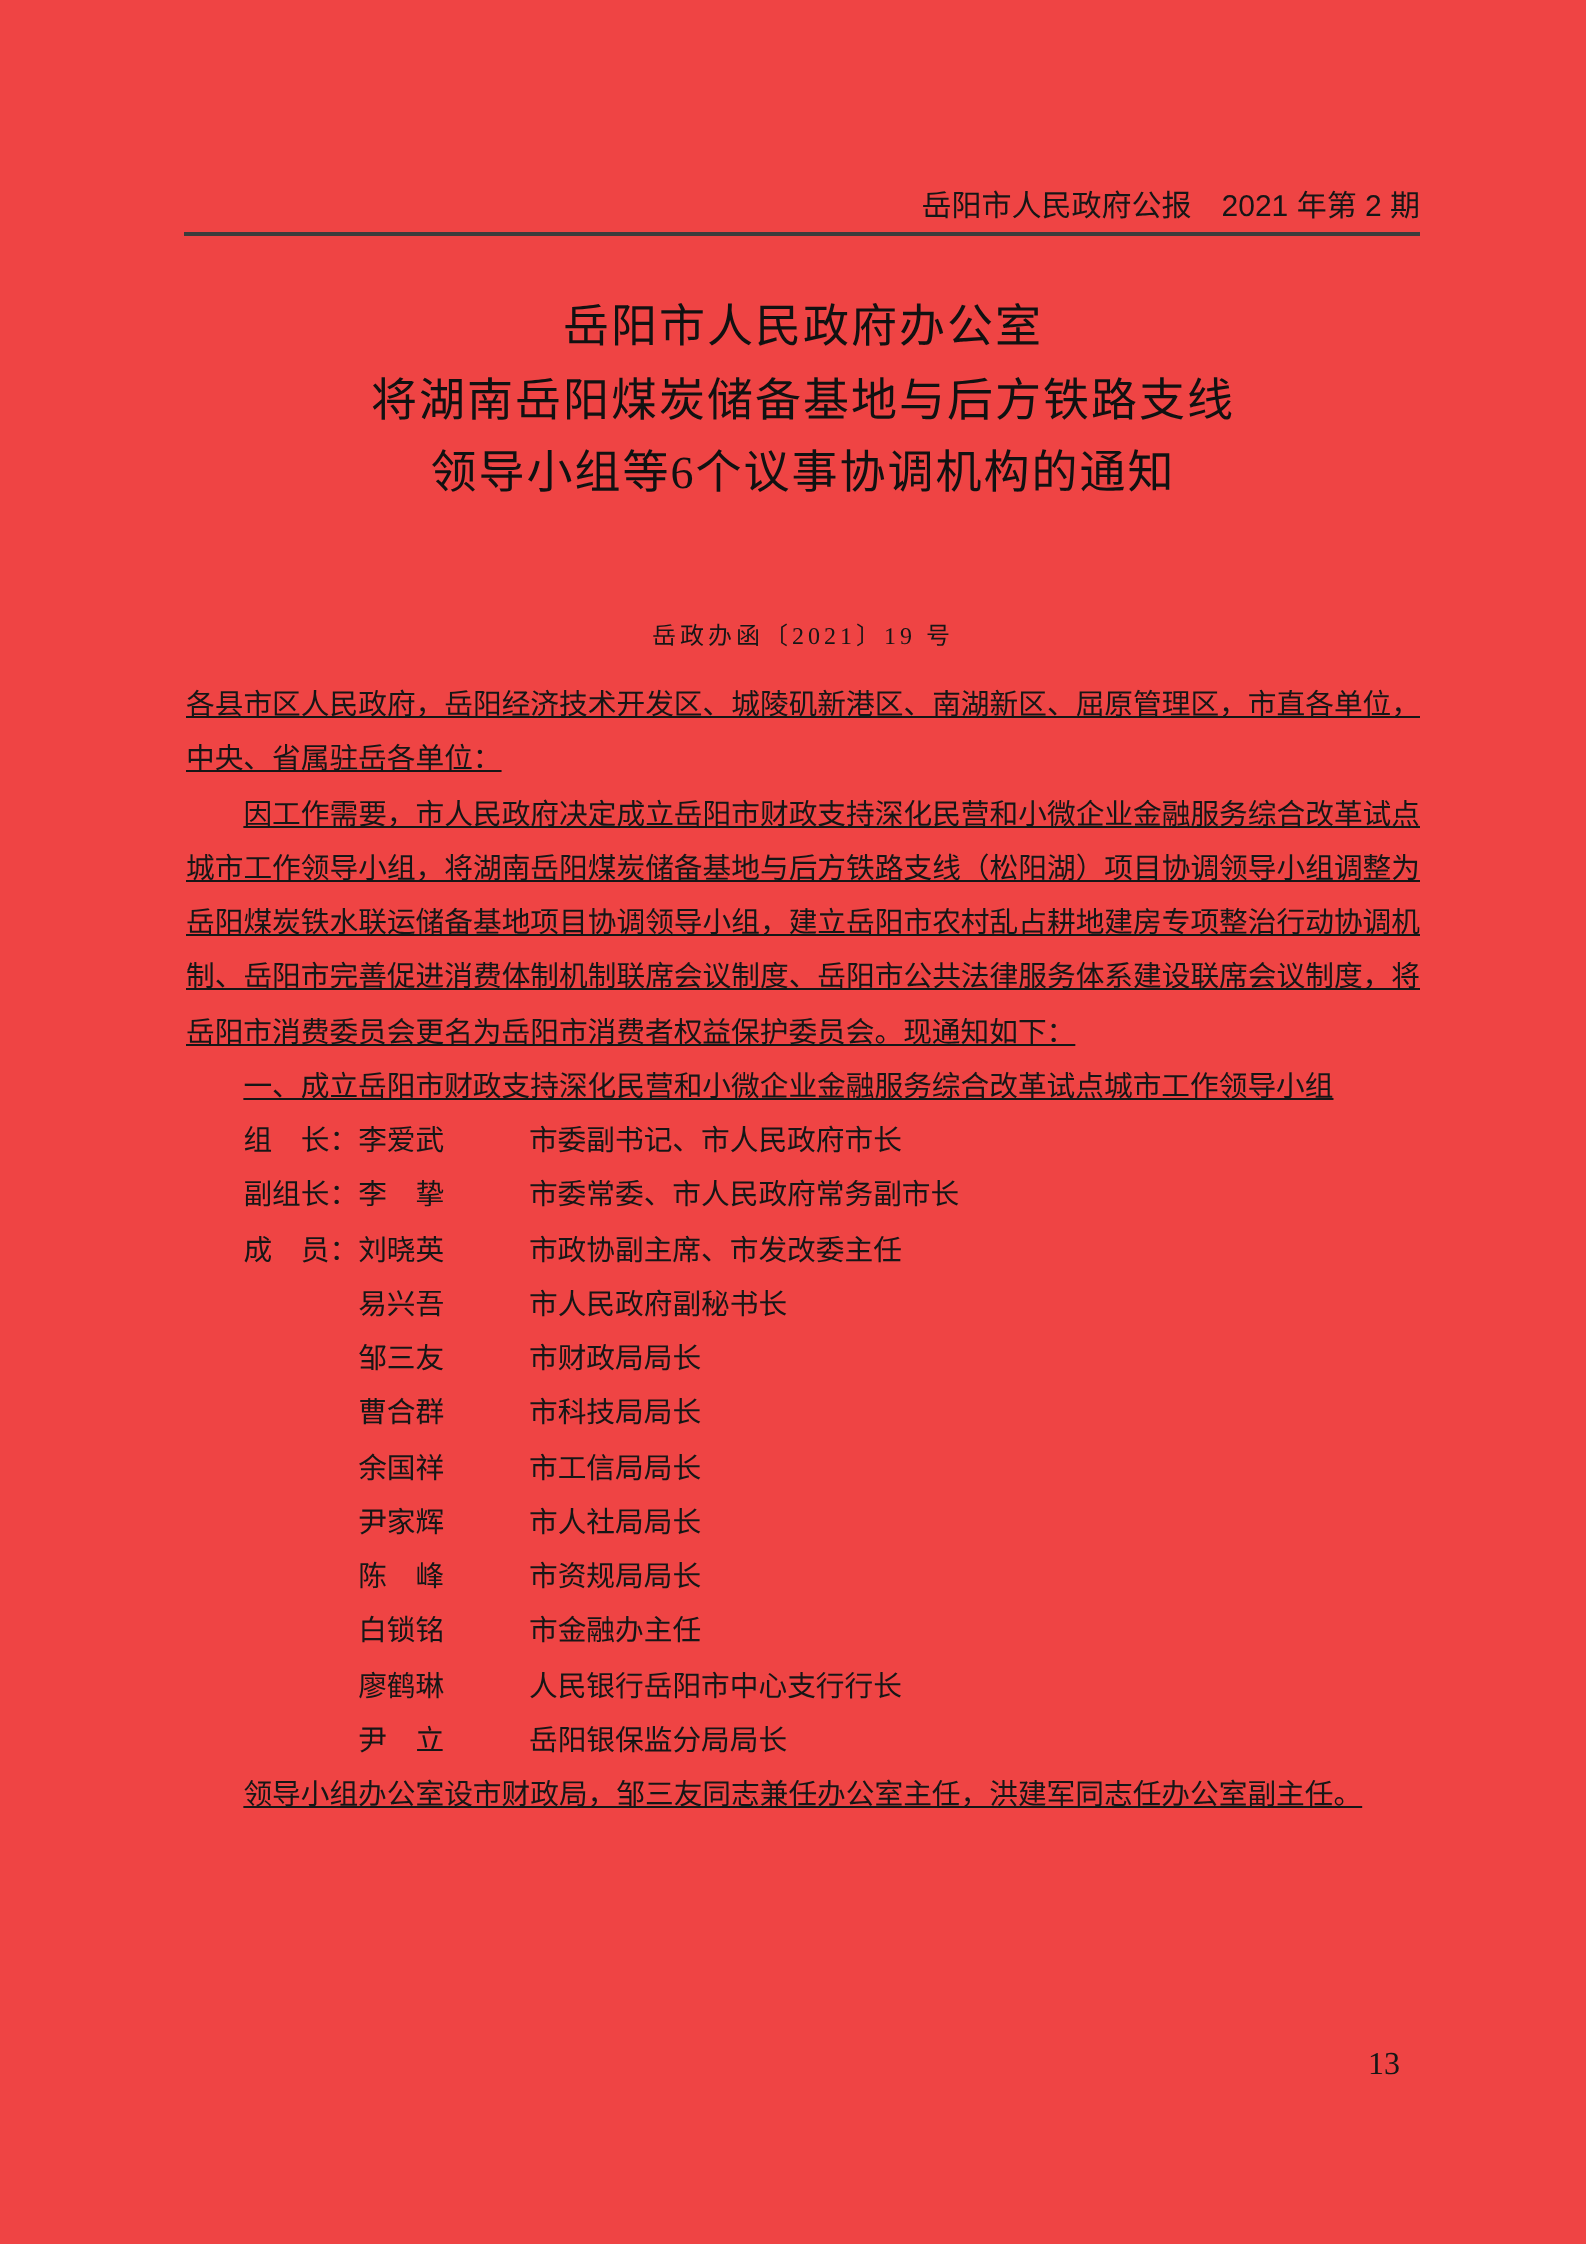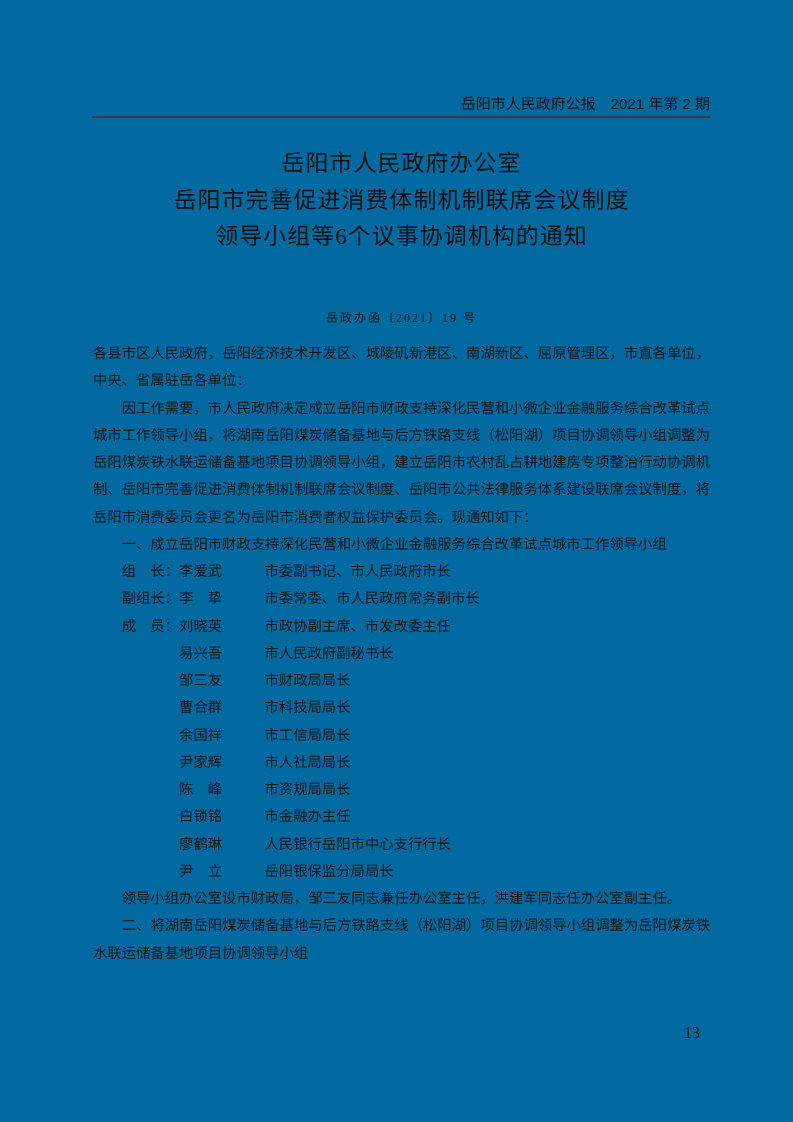--- a/index.html
+++ b/index.html
@@ -1,20 +1,20 @@
 <!DOCTYPE html>
 <html lang="zh-CN"><head>
 <meta charset="utf-8">
 <style>
   html, body { margin: 0; padding: 0; background: #ffffff; }
   .page {
     position: relative;
     width: 793px;
     height: 1122px;
-    background: #0369a1;
+    background: #ef4444;
     font-family: "Liberation Serif", "DejaVu Serif", serif;
     color: #1a1a1a;
     overflow: hidden;
   }
   .gazette-header-text {
     position: absolute;
     top: 94px; left: 93px; width: 617px;
     text-align: right;
     font-family: "Liberation Sans", "DejaVu Sans", sans-serif;
     font-size: 15px;
@@ -45,21 +45,21 @@
     color: #161616;
   }
   .doc-body {
     position: absolute;
     top: 340px; left: 93px; width: 617px;
     font-size: 14.35px;
     line-height: 27.25px;
     text-align: justify;
     color: #161616;
   }
-  .doc-body p { margin: 0; padding: 0; }
+  .doc-body p { margin: 0; padding: 0; text-decoration: underline; }
   .indent { text-indent: 2em; }
   .role-row { display: flex; padding-left: 2em; }
   .role-label { flex: none; width: 4em; white-space: pre; }
   .person-name { flex: none; width: 3em; margin-right: 1em; white-space: pre; }
   .person-title { flex: 1; text-align: left; margin-left: 28px; }
   .member-row { display: flex; padding-left: 6em; }
   .page-number {
     position: absolute;
     top: 1024px; left: 93px; width: 607px;
     text-align: right;
@@ -71,21 +71,21 @@
 <body>
 
 <div class="page">
 
   <div class="gazette-header-text">岳阳市人民政府公报　2021 年第 2 期</div>
 
   <div class="header-rule"></div>
 
   <div class="doc-title">
     <div>岳阳市人民政府办公室</div>
-    <div>岳阳市完善促进消费体制机制联席会议制度</div>
+    <div>将湖南岳阳煤炭储备基地与后方铁路支线</div>
     <div>领导小组等6个议事协调机构的通知</div>
   </div>
 
   <div class="doc-number">岳政办函〔2021〕19 号</div>
 
   <div class="doc-body">
 
     <p>各县市区人民政府，岳阳经济技术开发区、城陵矶新港区、南湖新区、屈原管理区，市直各单位，中央、省属驻岳各单位：</p>
 
     <p class="indent">因工作需要，市人民政府决定成立岳阳市财政支持深化民营和小微企业金融服务综合改革试点城市工作领导小组，将湖南岳阳煤炭储备基地与后方铁路支线（松阳湖）项目协调领导小组调整为岳阳煤炭铁水联运储备基地项目协调领导小组，建立岳阳市农村乱占耕地建房专项整治行动协调机制、岳阳市完善促进消费体制机制联席会议制度、岳阳市公共法律服务体系建设联席会议制度，将岳阳市消费委员会更名为岳阳市消费者权益保护委员会。现通知如下：</p>
@@ -140,19 +140,18 @@
       <span class="person-name">廖鹤琳</span>
       <span class="person-title">人民银行岳阳市中心支行行长</span>
     </div>
     <div class="member-row">
       <span class="person-name">尹　立</span>
       <span class="person-title">岳阳银保监分局局长</span>
     </div>
 
     <p class="indent">领导小组办公室设市财政局，邹三友同志兼任办公室主任，洪建军同志任办公室副主任。</p>
 
-    <p class="indent">二、将湖南岳阳煤炭储备基地与后方铁路支线（松阳湖）项目协调领导小组调整为岳阳煤炭铁水联运储备基地项目协调领导小组</p>
 
   </div>
 
   <div class="page-number">13</div>
 
 </div>
 
 </body></html>

